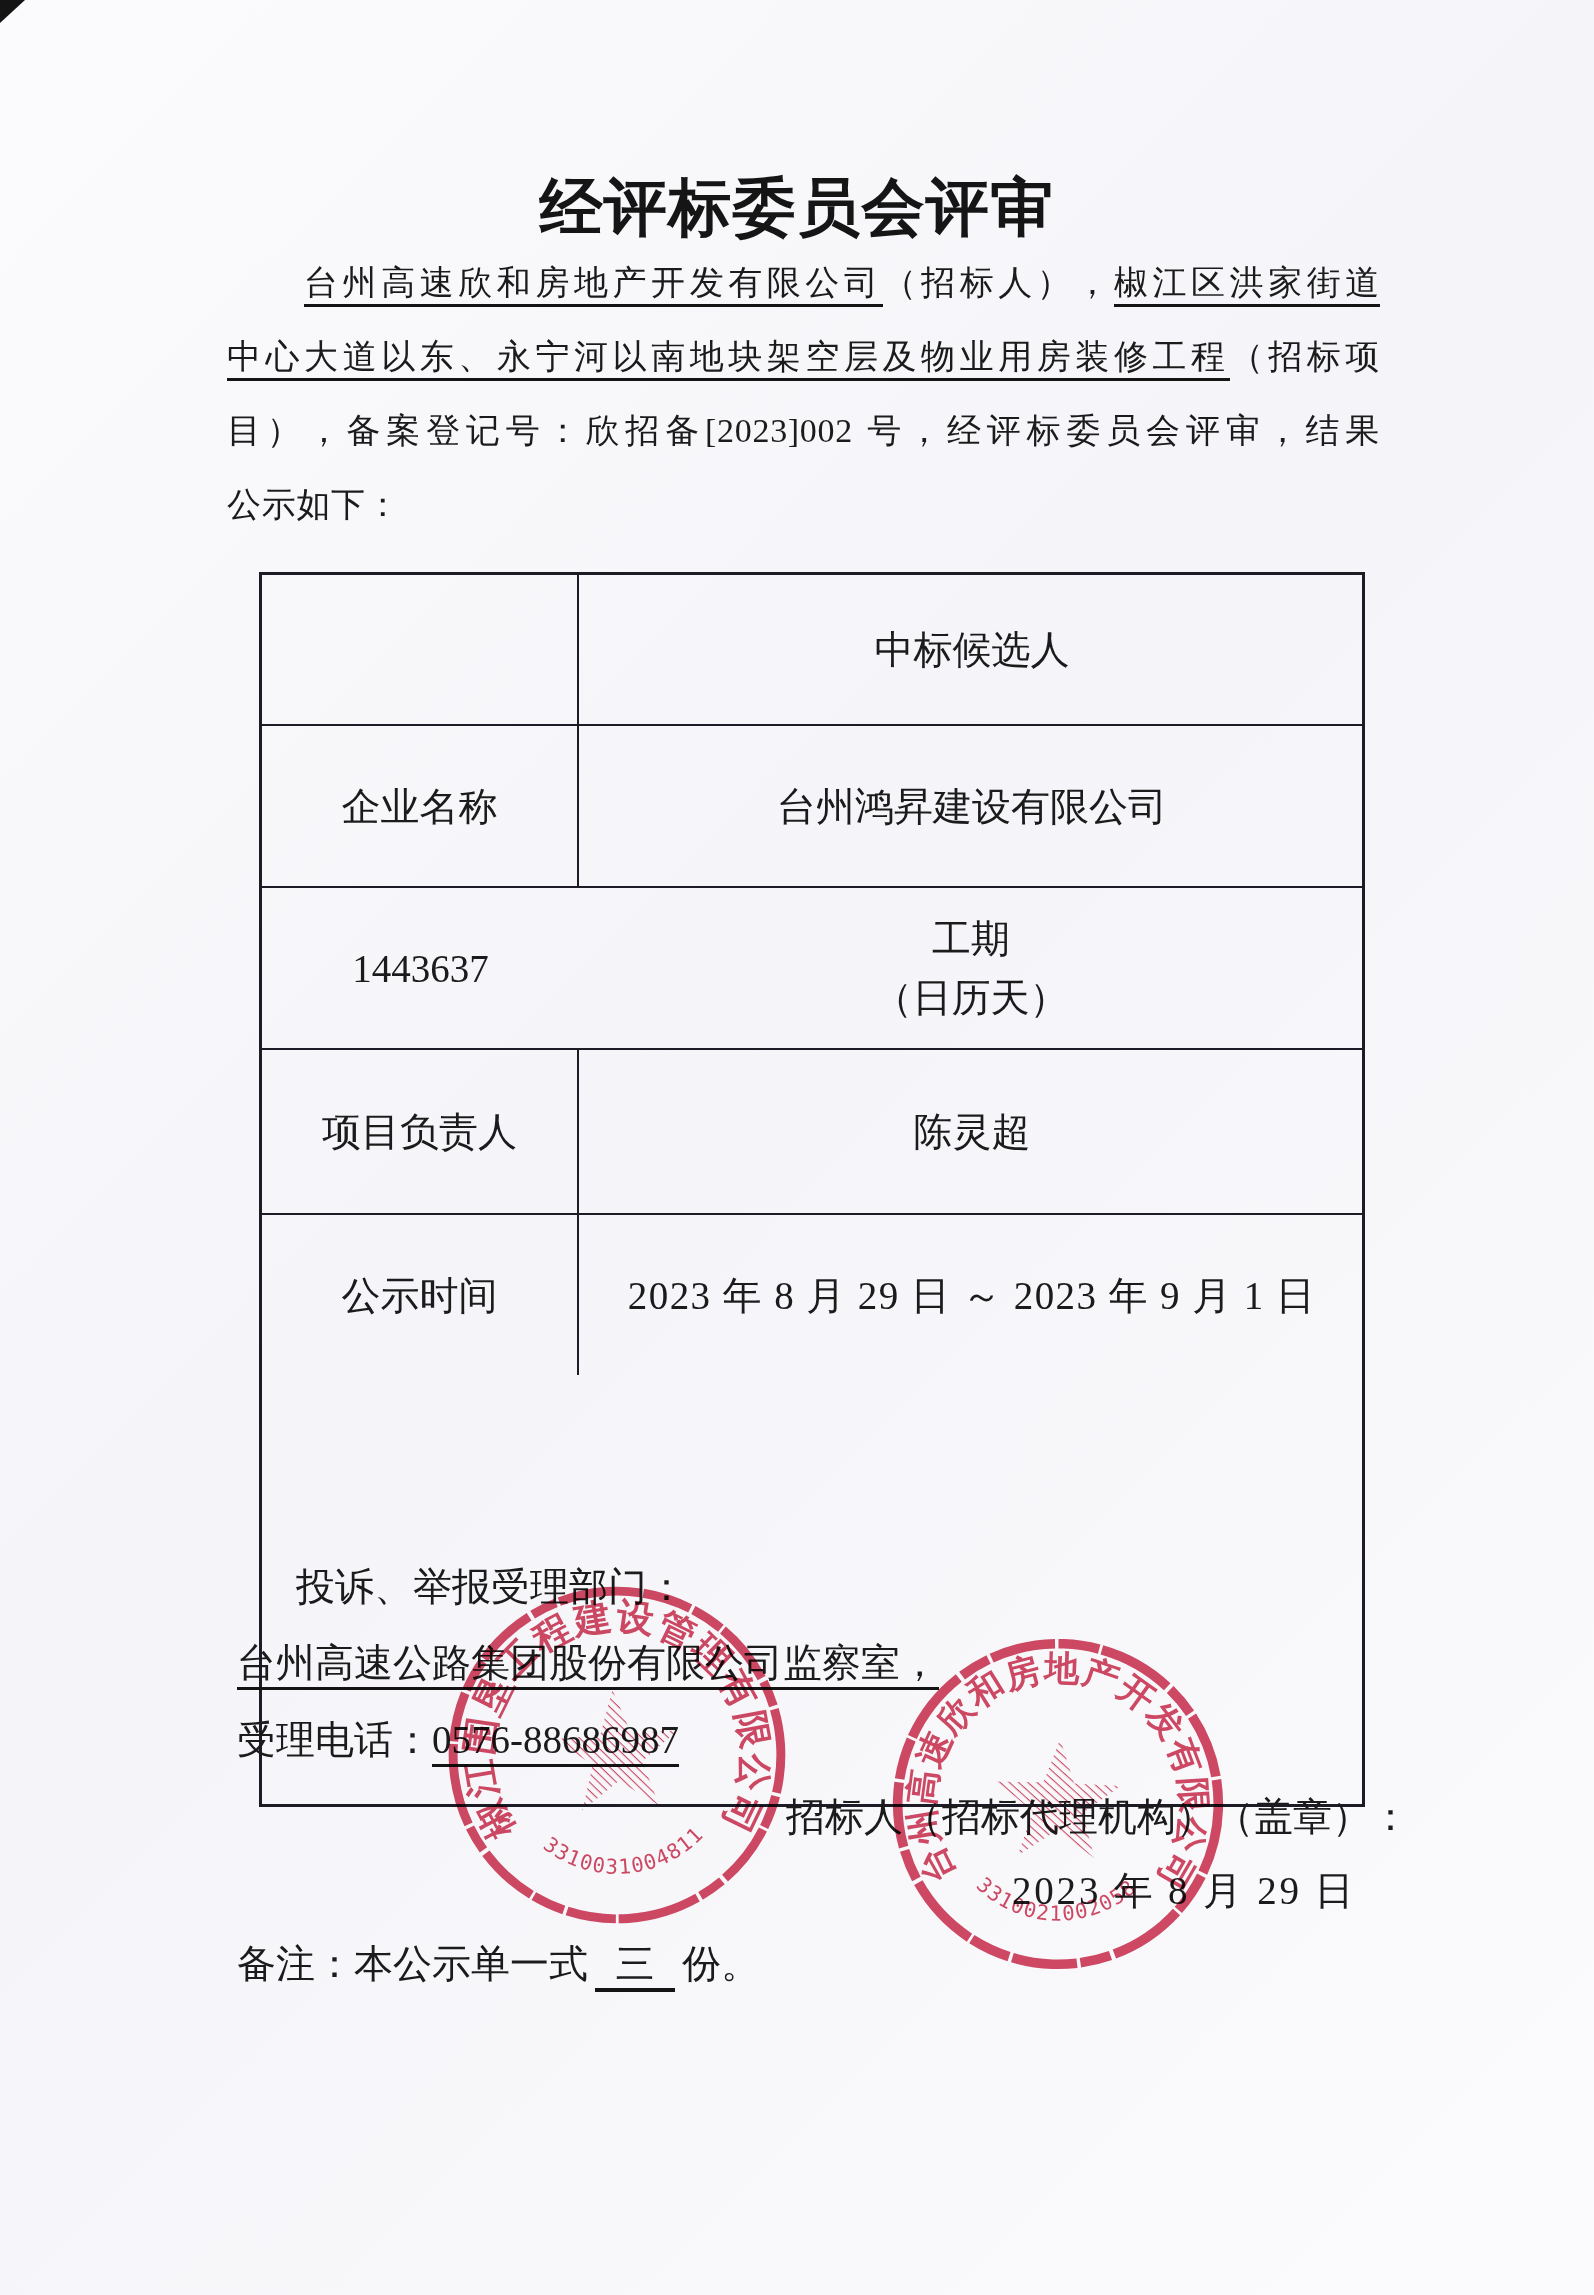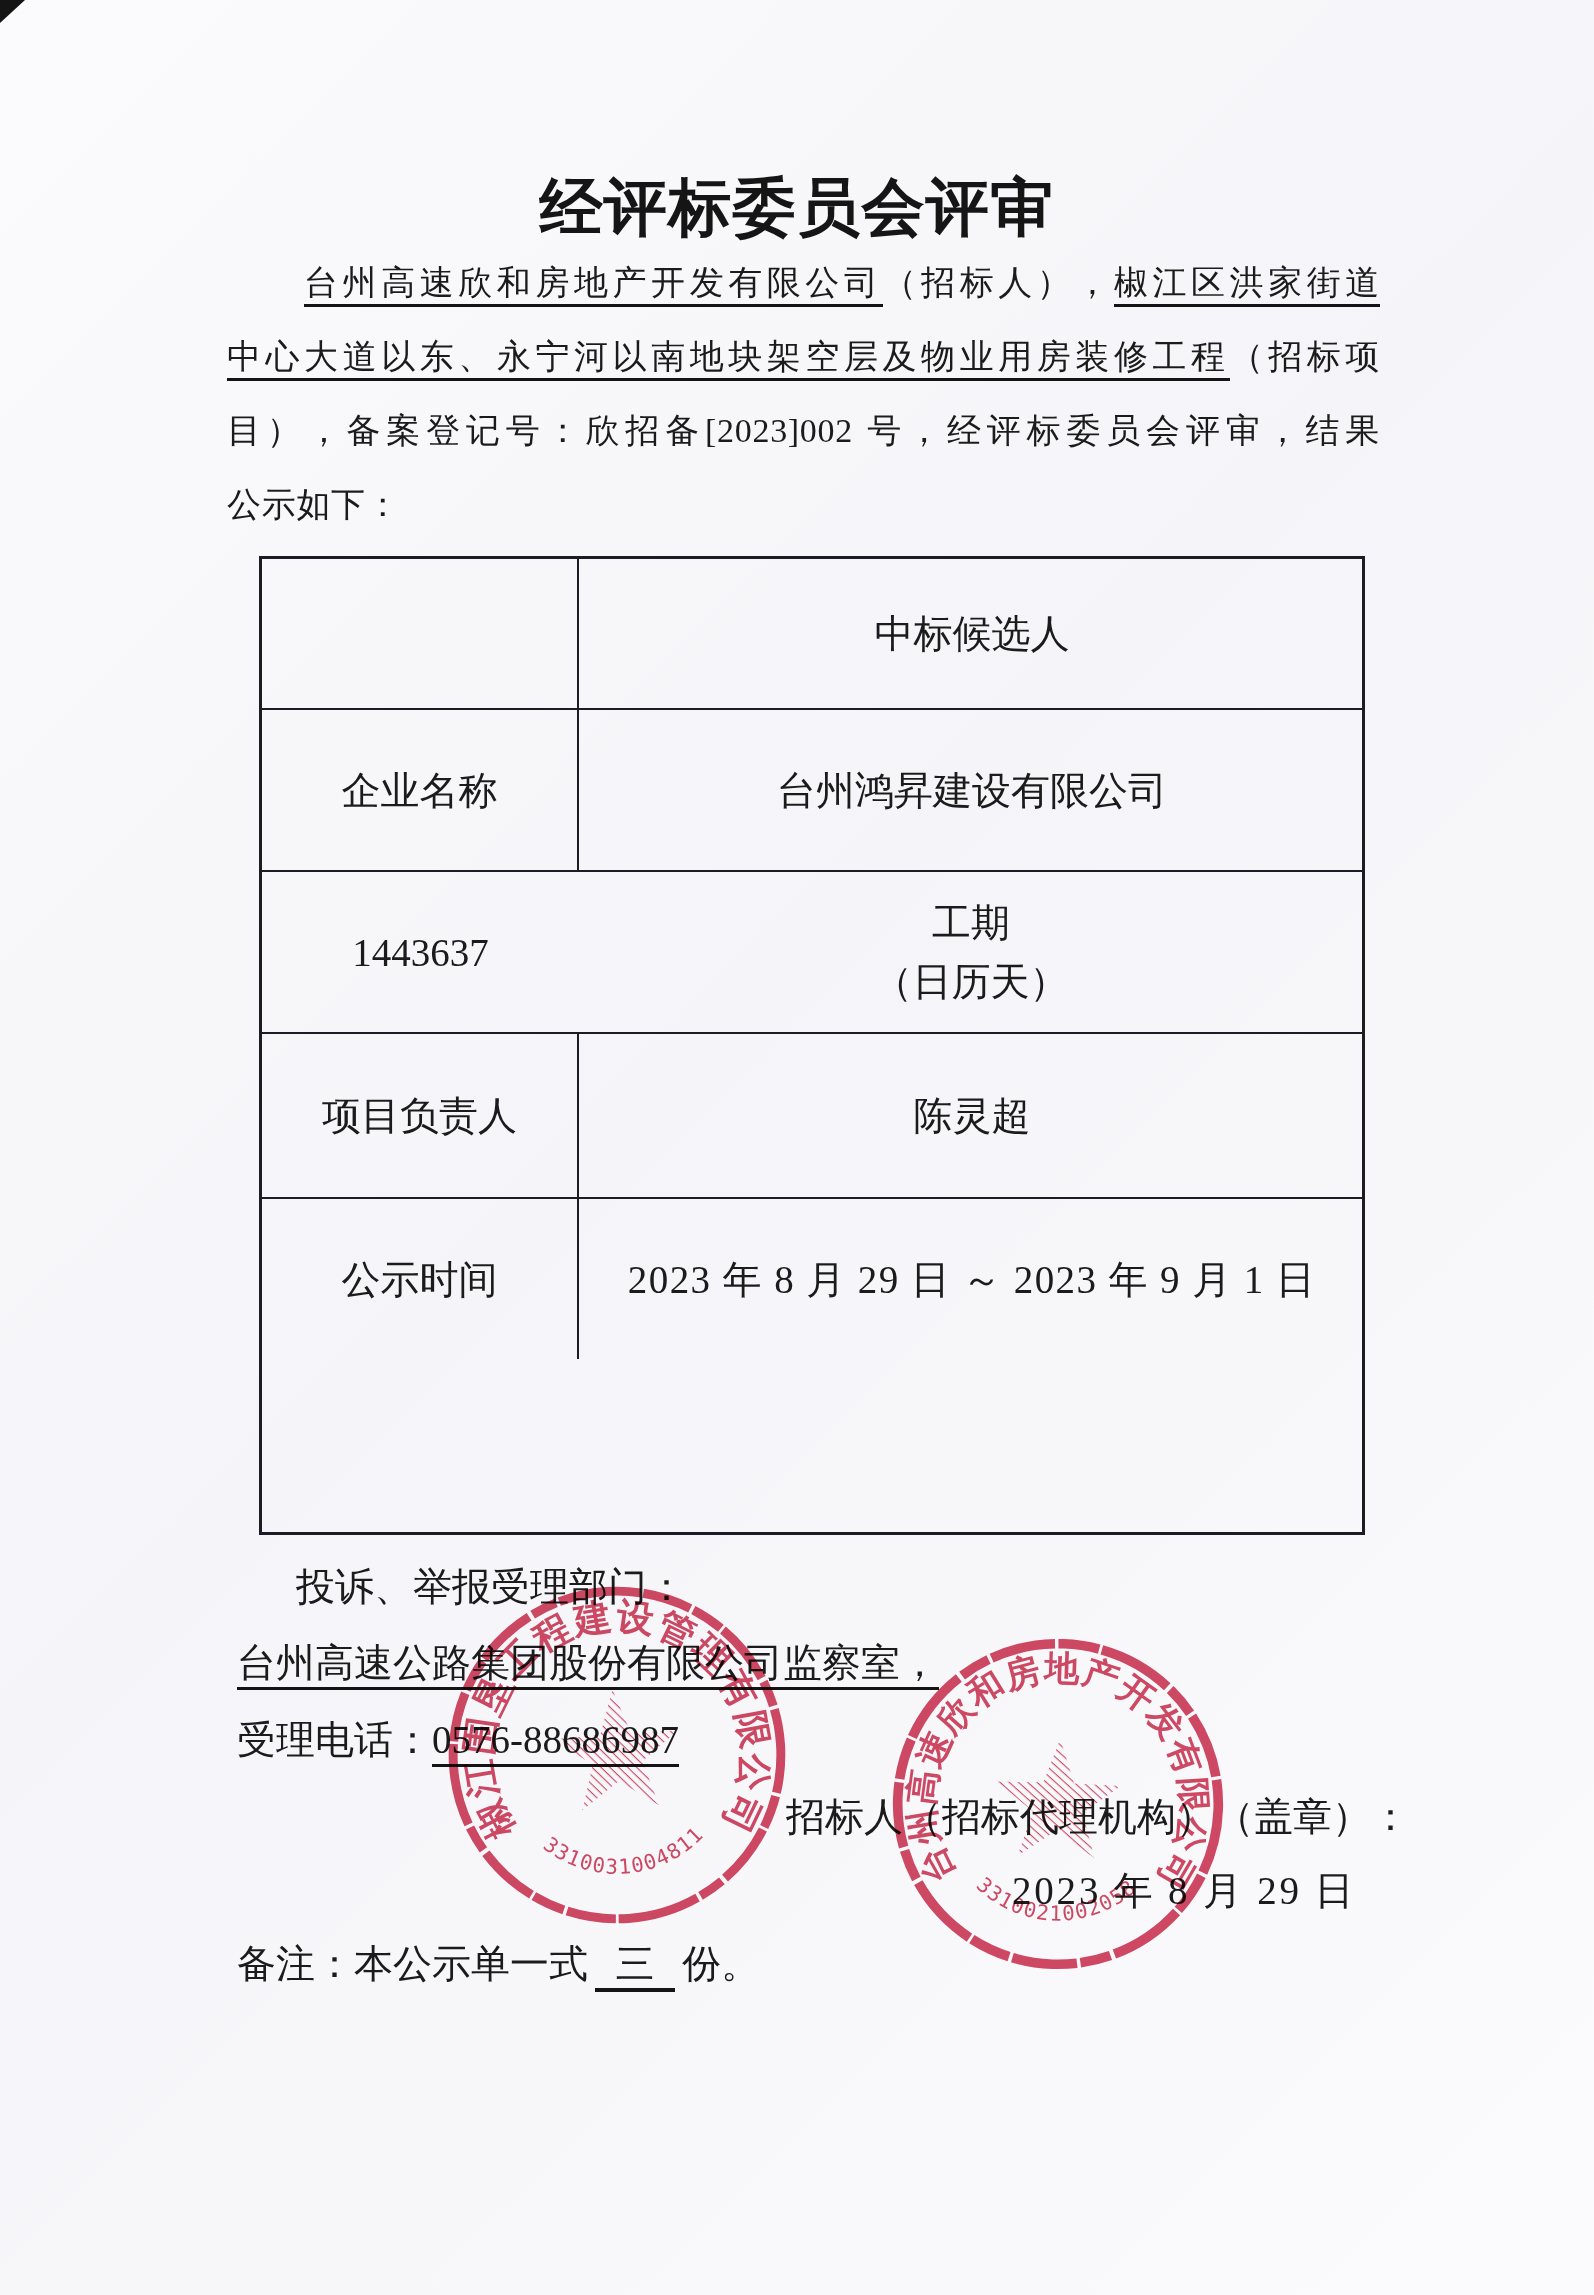--- a/index.html
+++ b/index.html
@@ -26,21 +26,21 @@
   }
   .intro{
     position:absolute;left:227px;top:246px;width:1153px;
     font-size:34px;line-height:74px;letter-spacing:0.7px;
   }
   .pline{text-align:justify;text-align-last:justify;white-space:nowrap;}
   .pline.indent{padding-left:77px;}
   .pline.plain{text-align-last:left;}
   .u{border-bottom:3.4px solid #141414;padding-bottom:3.4px;}
   .result-table{
-    position:absolute;left:259px;top:556px;width:1106px;height:979px;
+    position:absolute;left:259px;top:572px;width:1106px;height:1235px;
     display:grid;box-sizing:border-box;
     grid-template-columns:317px 786px;
     grid-template-rows:151px 162px 162px 165px 160px 162px;
     border:3.4px solid #1c1c26;
   }
   .cell{
     display:flex;flex-direction:column;align-items:center;justify-content:center;
     text-align:center;font-size:39px;line-height:59px;
     border-right:2.8px solid #1c1c26;border-bottom:2.8px solid #1c1c26;
     box-sizing:border-box;overflow:hidden;

